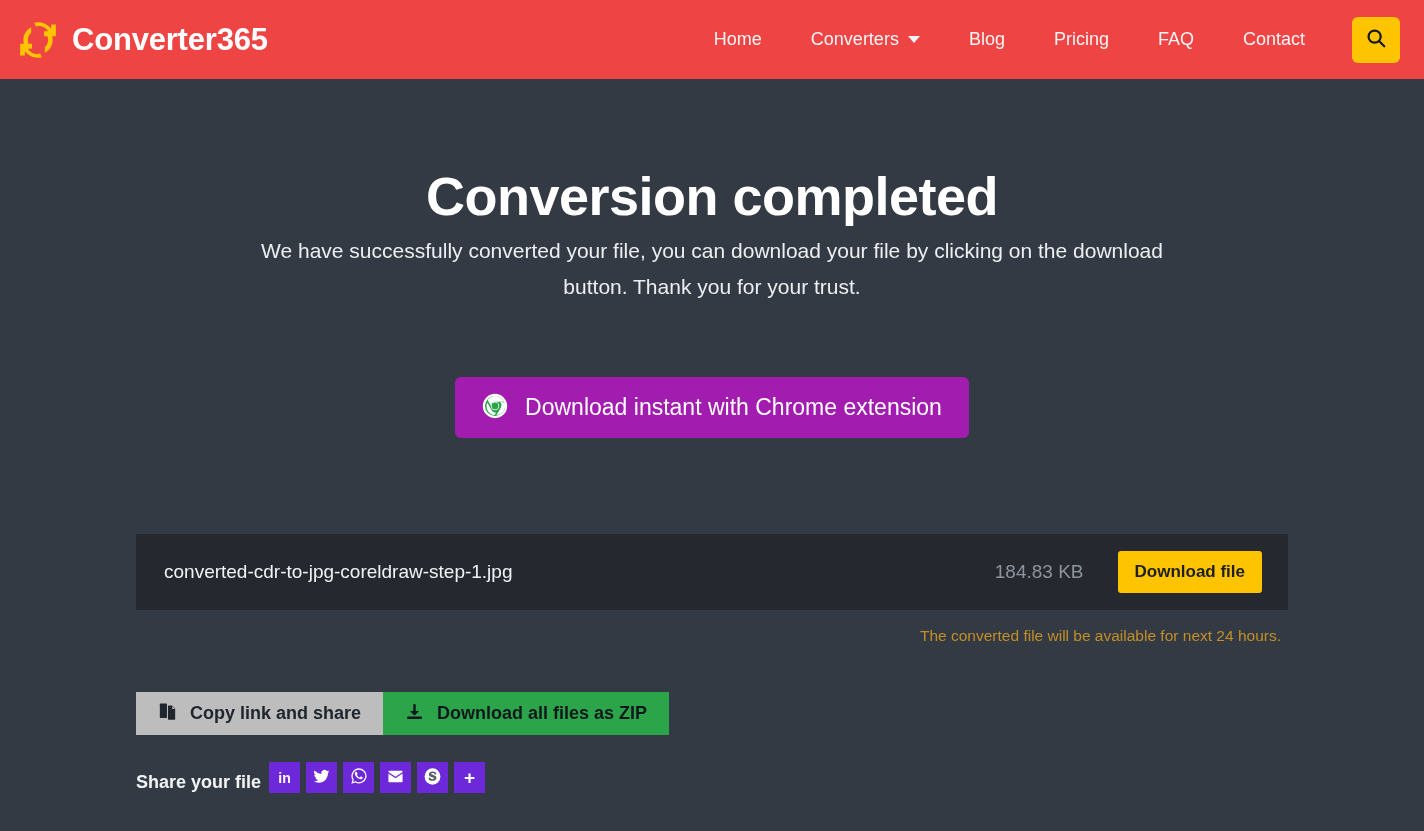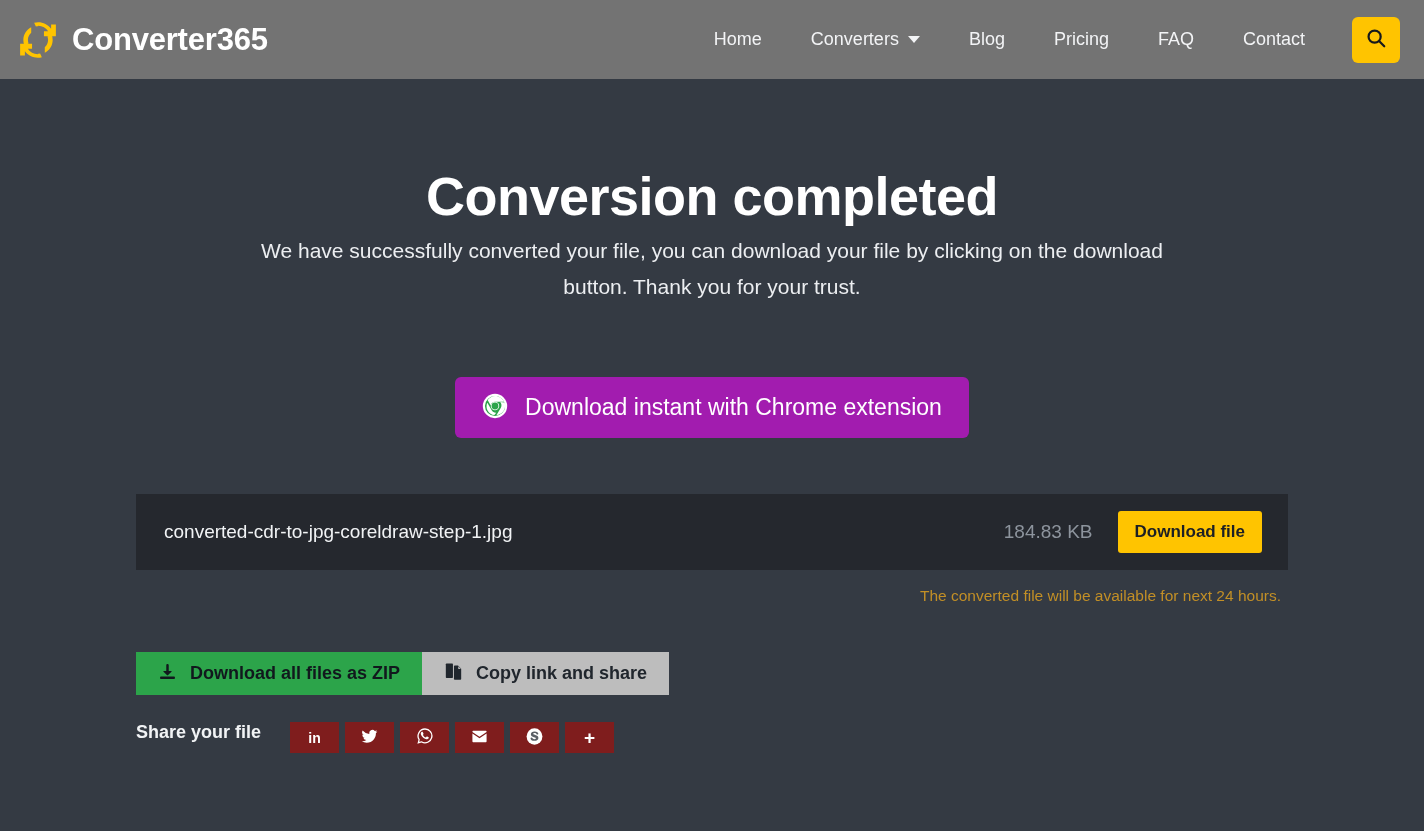--- a/index.html
+++ b/index.html
@@ -8,21 +8,21 @@
     width: 1424px;
     height: 831px;
     background: #343a43;
     font-family: "Liberation Sans", sans-serif;
     overflow: hidden;
   }
 
   
   .header {
     height: 79px;
-    background: #737373;
+    background: #ef4444;
     display: flex;
     align-items: center;
     padding: 0 24px 0 16px;
   }
 
   .brand {
     display: flex;
     align-items: center;
     gap: 12px;
     text-decoration: none;
@@ -112,21 +112,21 @@
   .chrome-btn-label {
     color: #ffffff;
     font-size: 23px;
     font-weight: 500;
     white-space: nowrap;
   }
 
   
   .result-wrap {
     width: 1152px;
-    margin: 56px auto 0;
+    margin: 96px auto 0;
     position: relative;
   }
 
   .file-bar {
     background: #25282e;
     height: 76px;
     display: flex;
     align-items: center;
     padding: 0 26px 0 28px;
   }
@@ -134,21 +134,21 @@
     color: #f1f3f5;
     font-size: 19px;
     white-space: nowrap;
     overflow: hidden;
     text-overflow: ellipsis;
   }
   .file-right {
     margin-left: auto;
     display: flex;
     align-items: center;
-    gap: 25px;
+    gap: 34px;
   }
   .file-size {
     color: #8d949d;
     font-size: 19px;
     white-space: nowrap;
   }
   .download-file-btn {
     background: #ffc400;
     color: #1c1f24;
     border: none;
@@ -186,34 +186,34 @@
     font-weight: bold;
     cursor: pointer;
     white-space: nowrap;
     font-family: "Liberation Sans", sans-serif;
   }
   .act-btn.zip { background: #2ca44a; color: #11181d; }
   .act-btn.copy { background: #bdbdbd; color: #20262d; }
 
   .share-row {
     display: flex;
-    align-items: flex-start;
-    gap: 29px;
+    align-items: flex-end;
+    gap: 8px;
     margin-top: 27px;
   }
   .share-label {
     color: #f1f3f5;
     font-size: 18px;
     font-weight: bold;
     white-space: nowrap;
   }
   .share-list { display: flex; gap: 6px; }
   .share-btn {
-    width: 49px; height: 31px;
-    background: #7f1d1d;
+    width: 31px; height: 31px;
+    background: #6d28d9;
     border: none;
     display: flex;
     align-items: center;
     justify-content: center;
     cursor: pointer;
     color: #ffffff;
     padding: 0;
   }
   .share-btn .lbl {
     font-size: 14px;
@@ -308,39 +308,39 @@
       <div class="file-name">converted-cdr-to-jpg-coreldraw-step-1.jpg</div>
       <div class="file-right">
         <span class="file-size">184.83 KB</span>
         <button class="download-file-btn">Download file</button>
       </div>
     </div>
 
     <div class="expiry-note">The converted file will be available for next 24 hours.</div>
 
     <div class="actions-row">
+      <button class="act-btn copy">
+        <span>
+          <svg width="19" height="19" viewBox="0 0 24 24" fill="#20262d" aria-hidden="true">
+            <path d="M3.2 1.8h7.2c.5 0 .9.4.9.9v16.6c0 .5-.4.9-.9.9H3.2c-.5 0-.9-.4-.9-.9V2.7c0-.5.4-.9.9-.9z"></path>
+            <path d="M13.5 4.4h4.2l4 4v13.1c0 .5-.4.9-.9.9h-7.3c-.5 0-.9-.4-.9-.9V5.3c0-.5.4-.9.9-.9zm4.5 1.1v3.2h3.2z" fill-rule="evenodd"></path>
+          </svg>
+        </span>
+        <span>Copy link and share</span>
+      </button>
+
       <button class="act-btn zip">
         <span>
           <svg width="19" height="19" viewBox="0 0 24 24" fill="#11181d" aria-hidden="true">
             <path d="M12 2.6c-.85 0-1.55.7-1.55 1.55v7.1H7.4c-.6 0-.88.72-.45 1.13l4.6 4.4c.26.25.64.25.9 0l4.6-4.4c.43-.41.15-1.13-.45-1.13h-3.05v-7.1c0-.85-.7-1.55-1.55-1.55z"></path>
             <path d="M3.6 18.2h16.8c.55 0 1 .45 1 1v1.2c0 .55-.45 1-1 1H3.6c-.55 0-1-.45-1-1v-1.2c0-.55.45-1 1-1z"></path>
           </svg>
         </span>
         <span>Download all files as ZIP</span>
       </button>
-
-      <button class="act-btn copy">
-        <span>
-          <svg width="19" height="19" viewBox="0 0 24 24" fill="#20262d" aria-hidden="true">
-            <path d="M3.2 1.8h7.2c.5 0 .9.4.9.9v16.6c0 .5-.4.9-.9.9H3.2c-.5 0-.9-.4-.9-.9V2.7c0-.5.4-.9.9-.9z"></path>
-            <path d="M13.5 4.4h4.2l4 4v13.1c0 .5-.4.9-.9.9h-7.3c-.5 0-.9-.4-.9-.9V5.3c0-.5.4-.9.9-.9zm4.5 1.1v3.2h3.2z" fill-rule="evenodd"></path>
-          </svg>
-        </span>
-        <span>Copy link and share</span>
-      </button>
     </div>
 
     <div class="share-row">
       <span class="share-label">Share your file</span>
       <div class="share-list">
 
         <button class="share-btn">
           <span class="lbl">in</span>
         </button>
 

